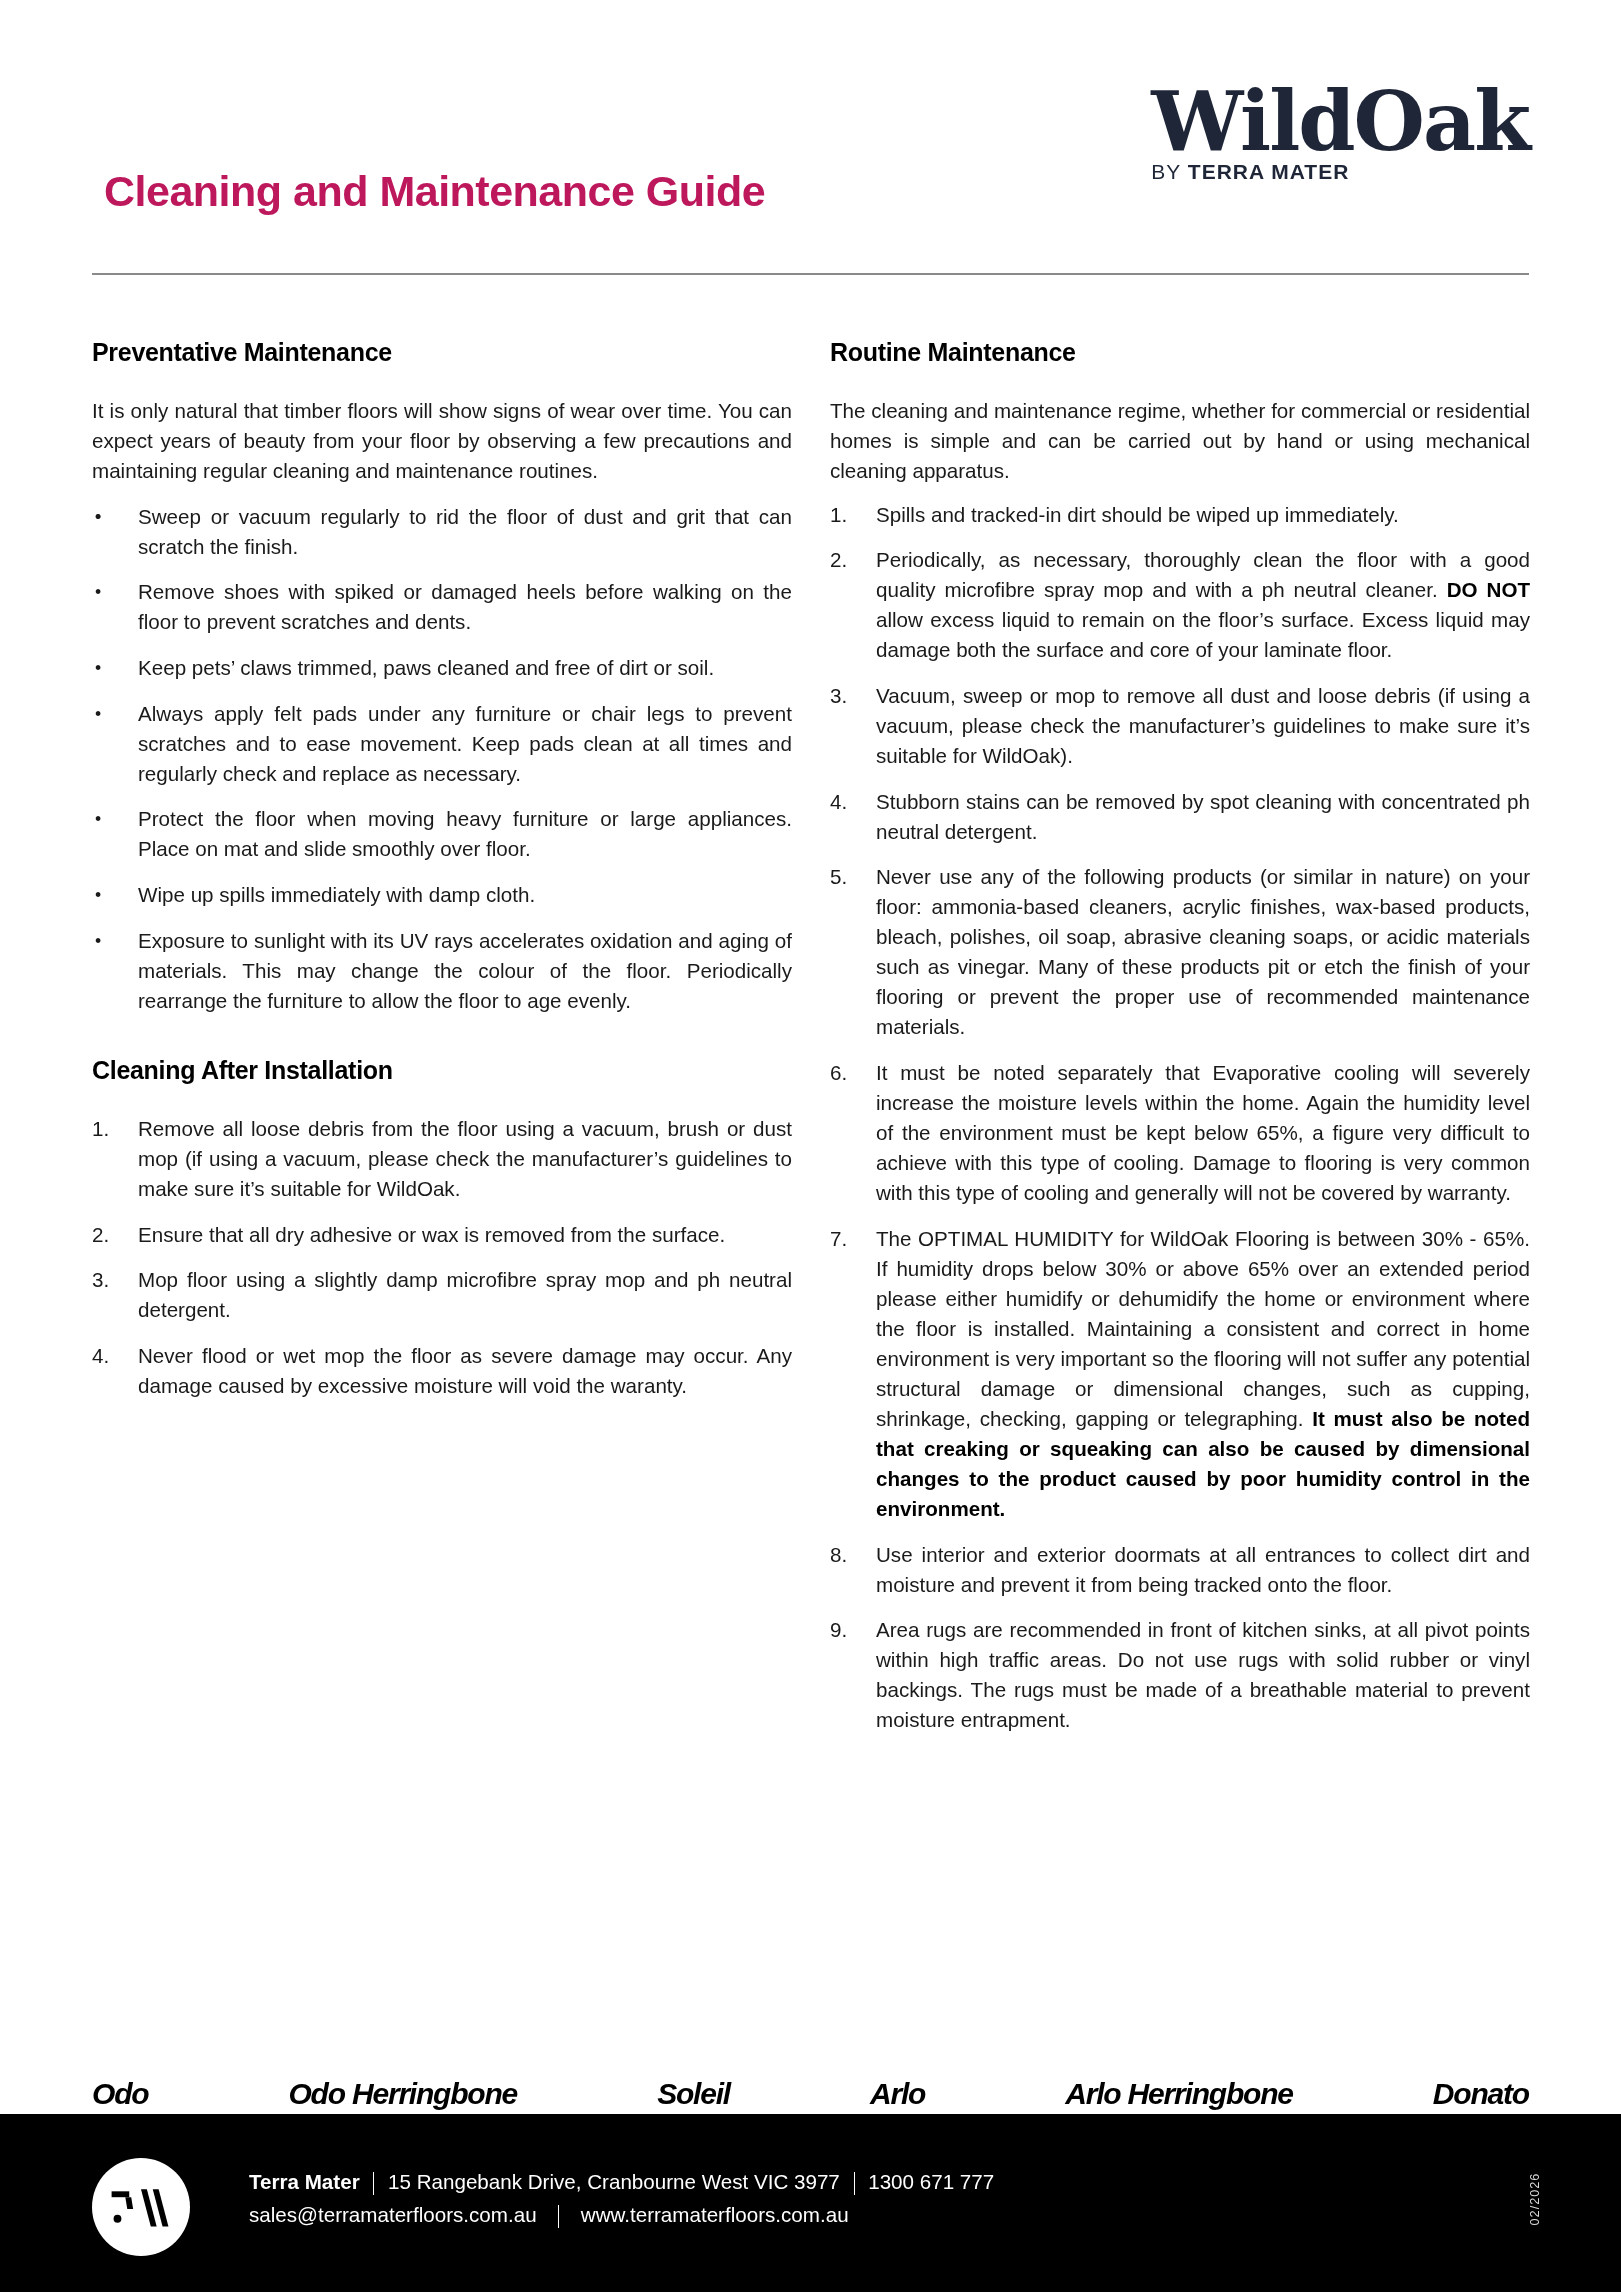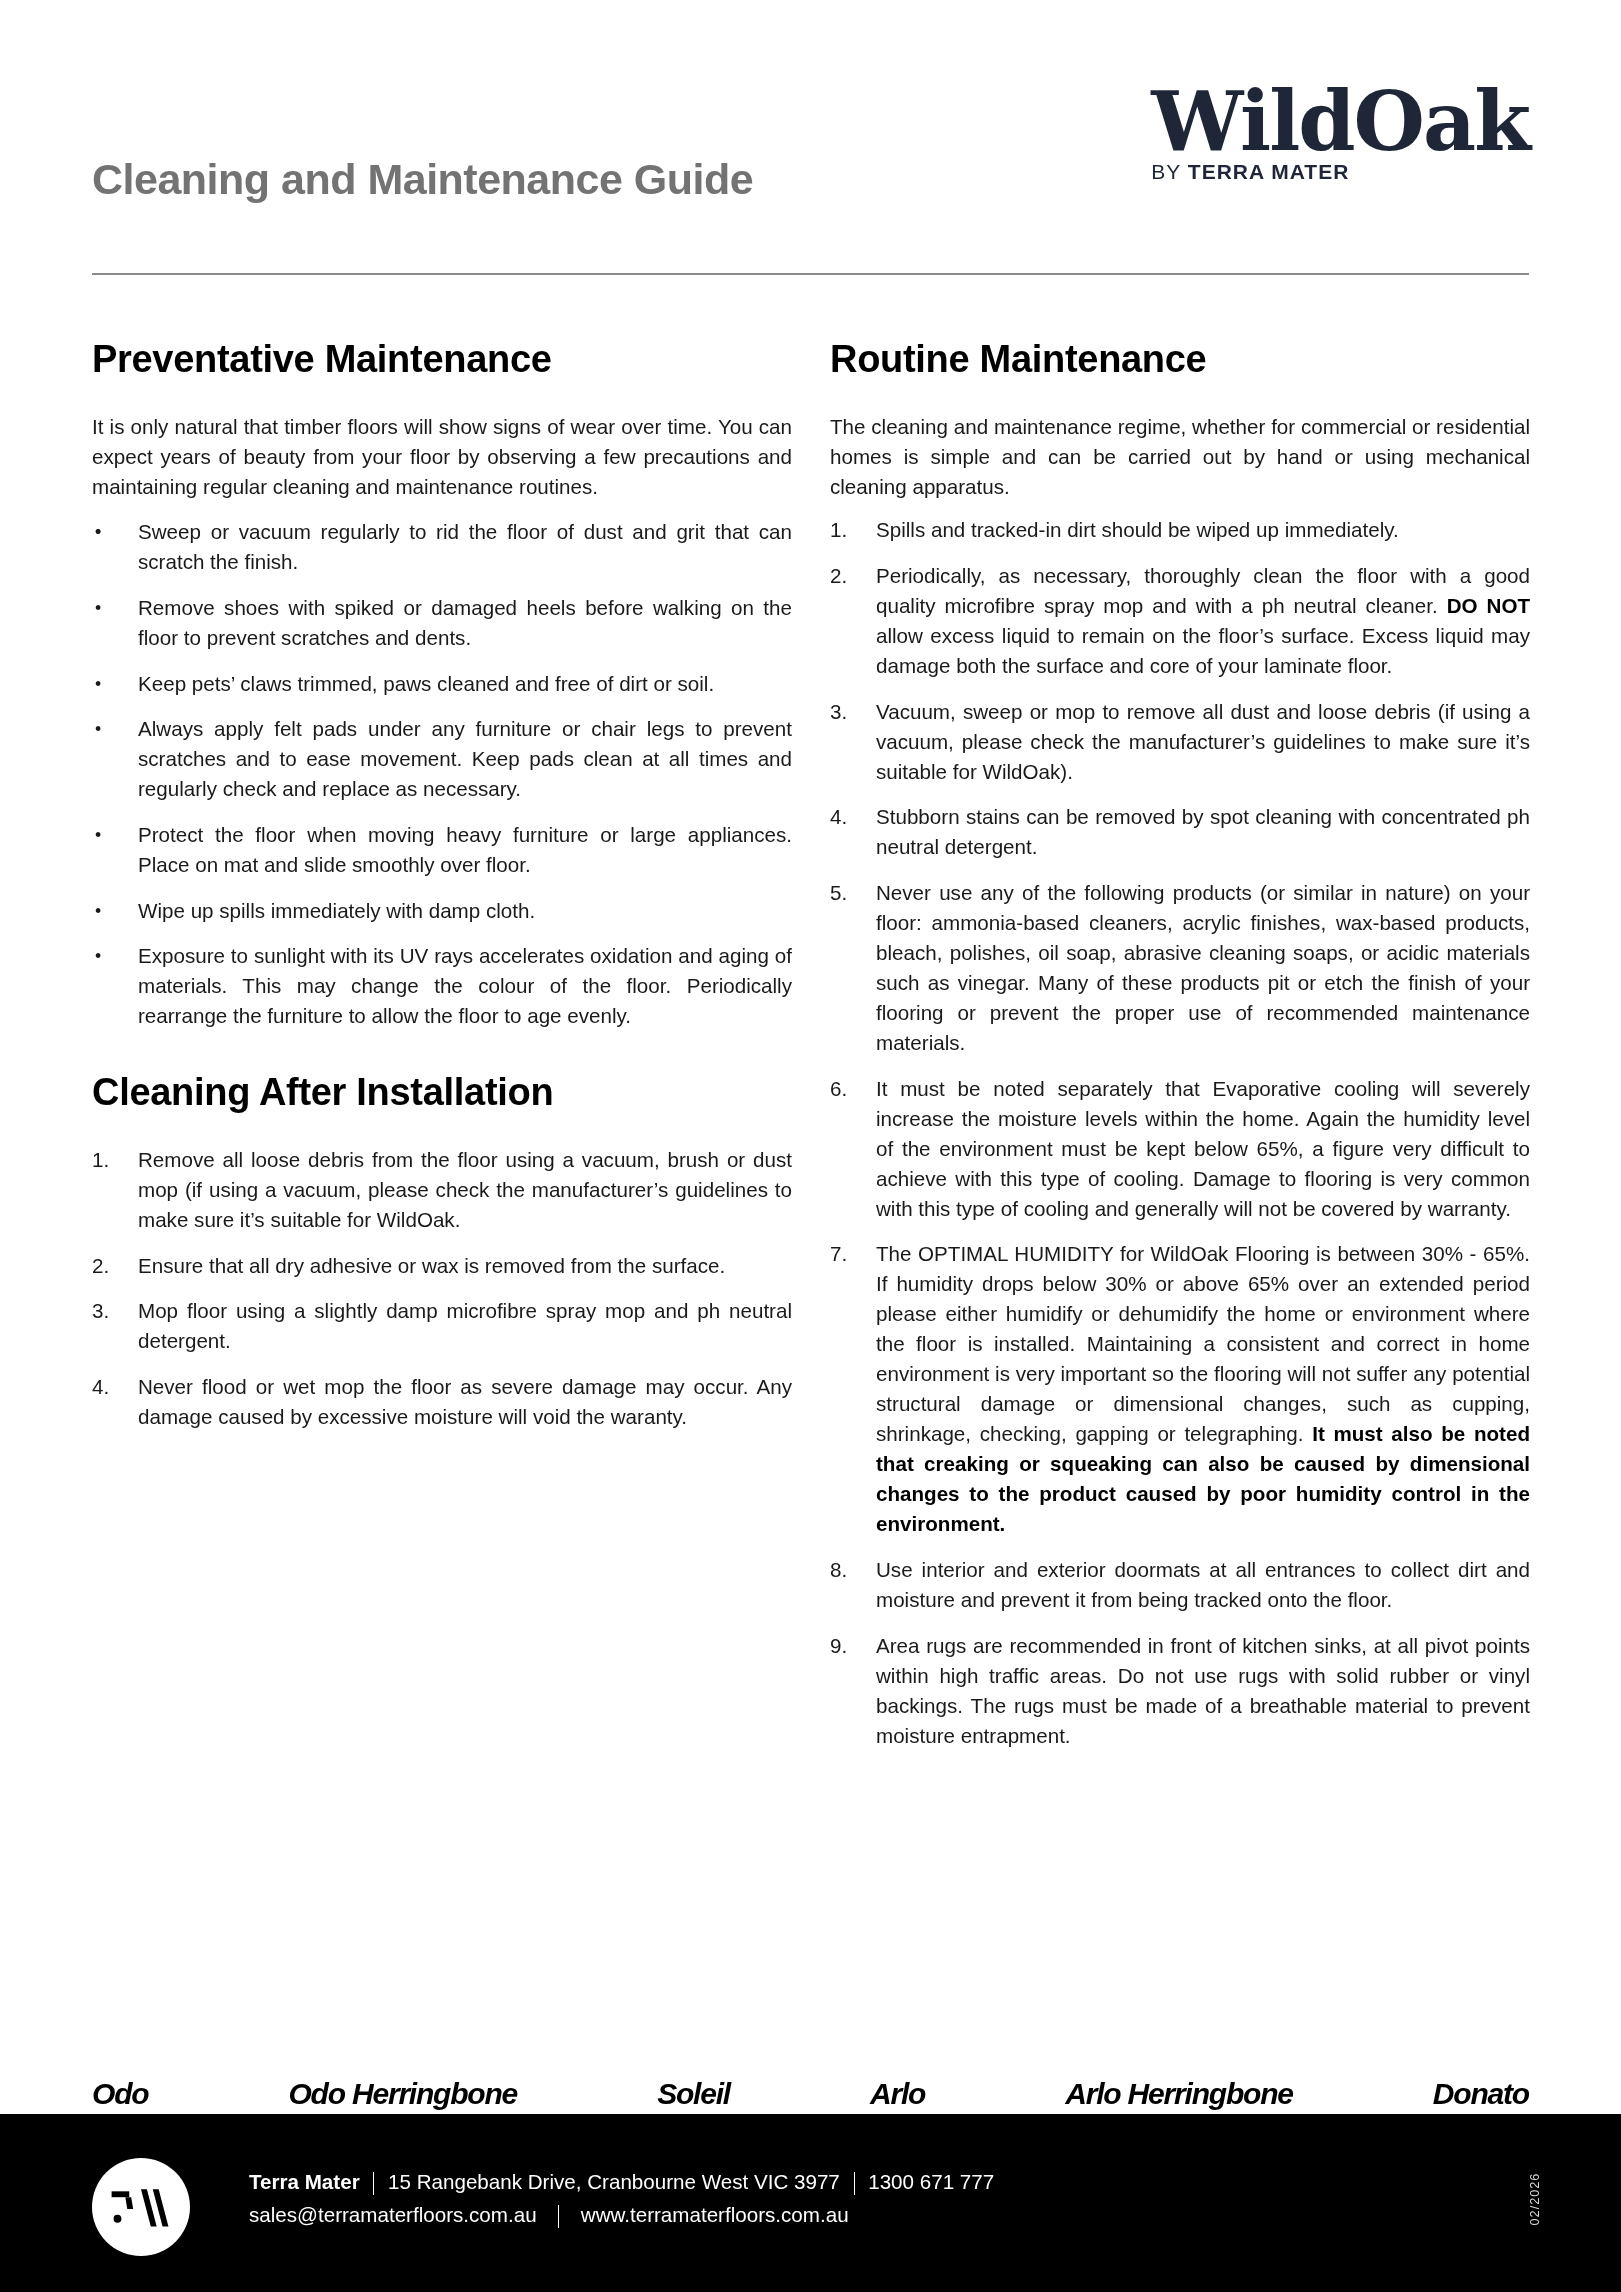--- a/index.html
+++ b/index.html
@@ -2,37 +2,37 @@
 <html><head>
 <meta charset="utf-8">
 <style>
   html, body { margin: 0; padding: 0; }
   body {
     width: 1621px; height: 2293px; position: relative; background: #ffffff;
     font-family: "Liberation Sans", sans-serif; color: #111; overflow: hidden;
   }
   .doc-title {
     position: absolute; left: 92px; top: 155px; font-size: 43px; font-weight: bold;
-    letter-spacing: -0.5px; color: #737373; margin: 0;
+    letter-spacing: -0.5px; color: #be185d; margin: 12px;
   }
   .logo { position: absolute; right: 92px; top: 80px; text-align: left; color: #1e2638; }
   .logo-main {
     font-family: "DejaVu Serif", "Liberation Serif", serif; font-size: 82px; font-weight: bold;
     line-height: 1; letter-spacing: -2px;
   }
   .logo-sub { font-size: 21px; letter-spacing: 1px; margin-top: -2px; }
   .logo-sub .by { font-weight: normal; }
   .logo-sub .brand { font-weight: bold; }
   .rule { position: absolute; left: 92px; right: 92px; top: 273px; height: 2px; background: #8a8a8a; }
 
   .col { position: absolute; top: 337px; width: 700px; }
   .col-left { left: 92px; }
   .col-right { left: 830px; }
   h2 {
-    font-size: 38px; font-weight: bold; margin: 0 0 29px 0; color: #000; letter-spacing: -0.3px;
+    font-size: 25px; font-weight: bold; margin: 0 0 29px 0; color: #000; letter-spacing: -0.3px;
     line-height: 1.2;
   }
   .col p, .col li {
     font-size: 20.6px; line-height: 30px; text-align: justify; color: #1a1a1a; margin: 0;
   }
   .intro { margin-bottom: 13.7px !important; }
   ul.list, ol.list { list-style: none; margin: 0; padding: 0; }
   .list li { position: relative; padding-left: 46px; margin-bottom: 15.7px; }
   .list li .marker { position: absolute; left: 0; top: 0; }
   .bullet-marker { font-size: 17.6px; left: 2.9px !important; }

